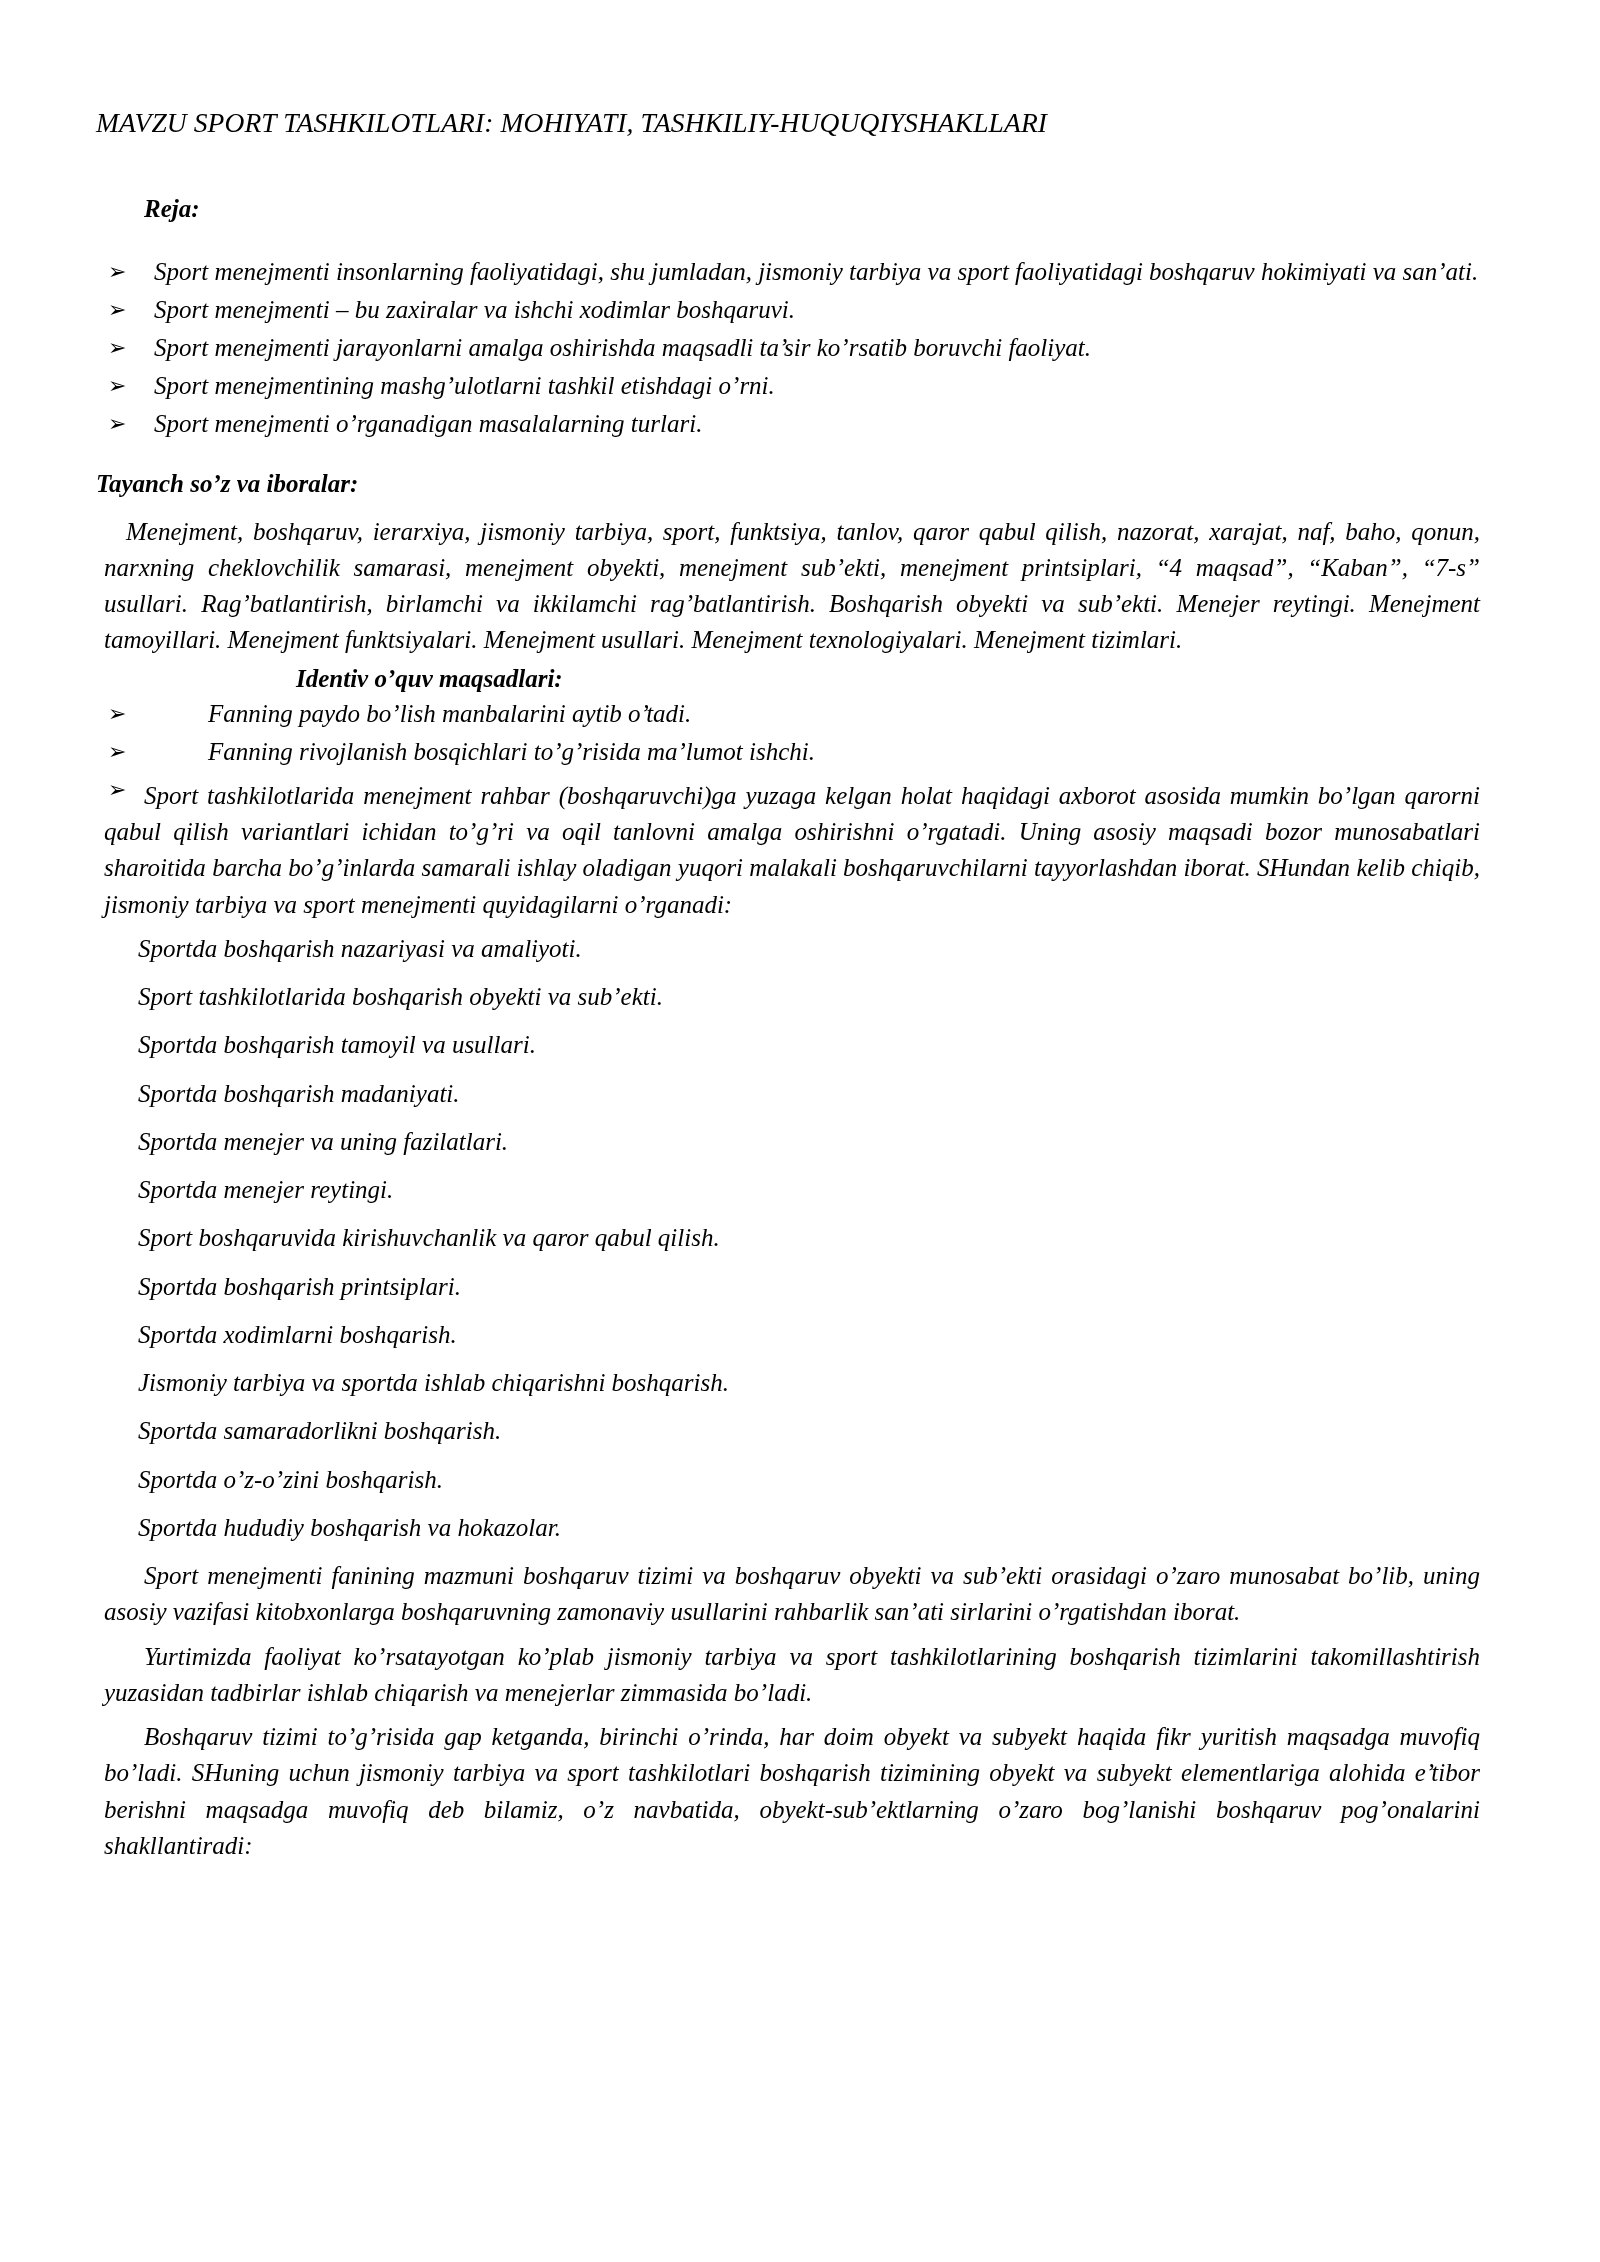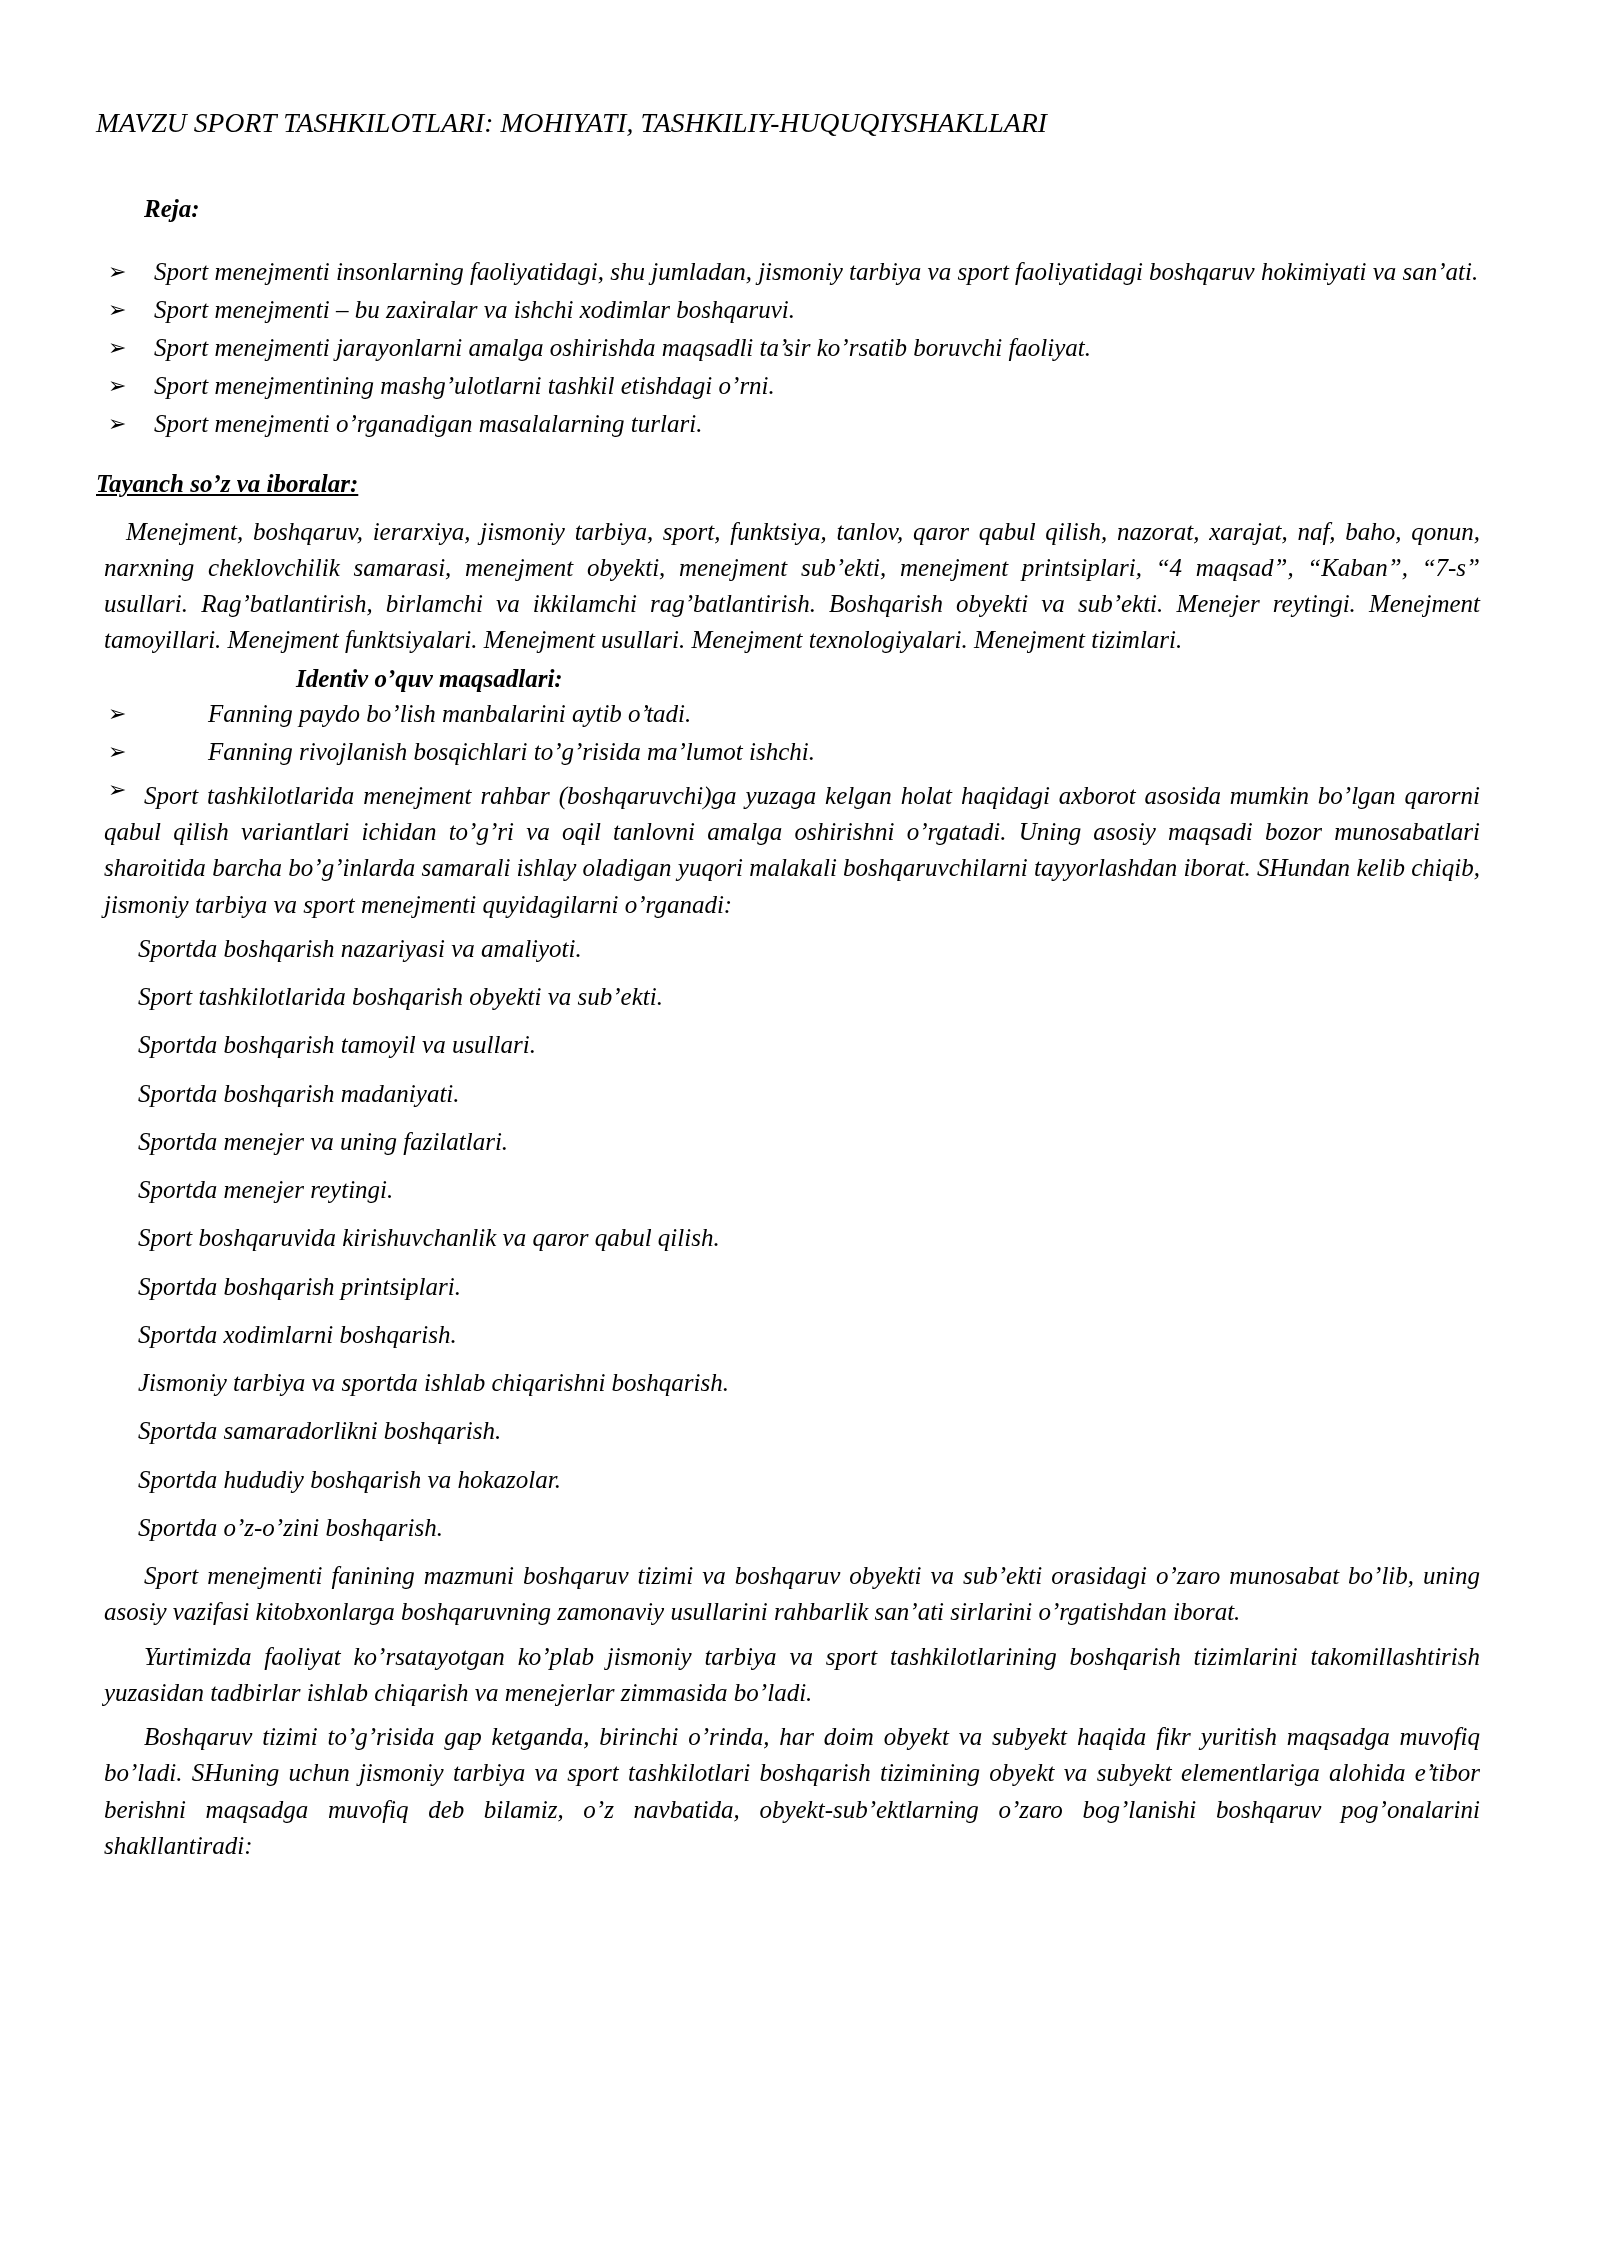--- a/index.html
+++ b/index.html
@@ -39,21 +39,20 @@
     font-weight: bold;
     font-size: 25px;
     line-height: 1.25;
     margin: 0;
   }
   .reja-heading {
     margin: 0 0 30px 48px;
   }
   .tayanch-heading {
     margin: 26px 0 14px 0;
-    text-decoration: underline;
   }
   .identiv-heading {
     margin: 4px 0 2px 0;
     padding-left: 200px;
   }
 
   
   .bullet-list {
     list-style: none;
     margin: 0 0 0 0;
@@ -169,21 +168,21 @@
     <li class="plain-item">Sport tashkilotlarida boshqarish obyekti va sub’ekti.</li>
     <li class="plain-item">Sportda boshqarish tamoyil va usullari.</li>
     <li class="plain-item">Sportda boshqarish madaniyati.</li>
     <li class="plain-item">Sportda menejer va uning fazilatlari.</li>
     <li class="plain-item">Sportda menejer reytingi.</li>
     <li class="plain-item">Sport boshqaruvida kirishuvchanlik va qaror qabul qilish.</li>
     <li class="plain-item">Sportda boshqarish printsiplari.</li>
     <li class="plain-item">Sportda xodimlarni boshqarish.</li>
     <li class="plain-item">Jismoniy tarbiya va sportda ishlab chiqarishni boshqarish.</li>
     <li class="plain-item">Sportda samaradorlikni boshqarish.</li>
+    <li class="plain-item">Sportda o’z-o’zini boshqarish.</li>
     <li class="plain-item">Sportda hududiy boshqarish va hokazolar.</li>
-    <li class="plain-item">Sportda o’z-o’zini boshqarish.</li>
   </ul>
 
   <p class="para indent-first">Sport menejmenti fanining mazmuni boshqaruv tizimi va boshqaruv obyekti va sub’ekti orasidagi o’zaro munosabat bo’lib, uning asosiy vazifasi kitobxonlarga boshqaruvning zamonaviy usullarini rahbarlik san’ati sirlarini o’rgatishdan iborat.</p>
   <p class="para indent-first">Yurtimizda faoliyat ko’rsatayotgan ko’plab jismoniy tarbiya va sport tashkilotlarining boshqarish tizimlarini takomillashtirish yuzasidan tadbirlar ishlab chiqarish va menejerlar zimmasida bo’ladi.</p>
   <p class="para indent-first">Boshqaruv tizimi to’g’risida gap ketganda, birinchi o’rinda, har doim obyekt va subyekt haqida fikr yuritish maqsadga muvofiq bo’ladi. SHuning uchun jismoniy tarbiya va sport tashkilotlari boshqarish tizimining obyekt va subyekt elementlariga alohida e’tibor berishni maqsadga muvofiq deb bilamiz, o’z navbatida, obyekt-sub’ektlarning o’zaro bog’lanishi boshqaruv pog’onalarini shakllantiradi:</p>
 
 </div>
 
 </body></html>

